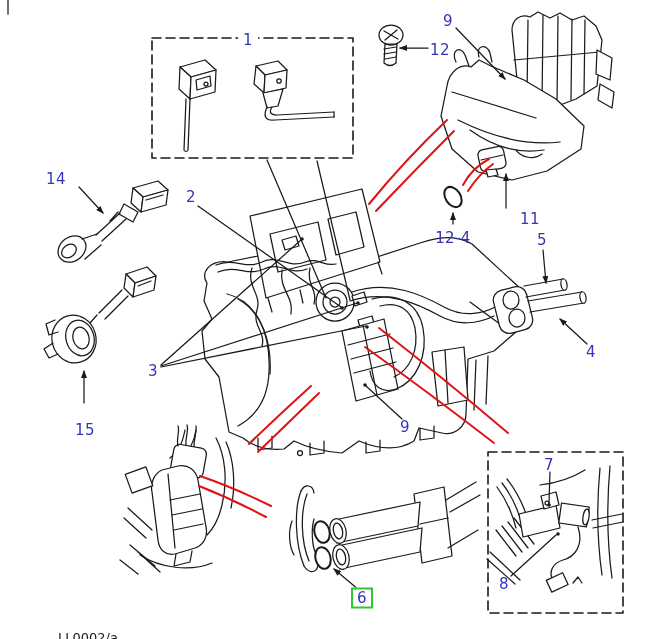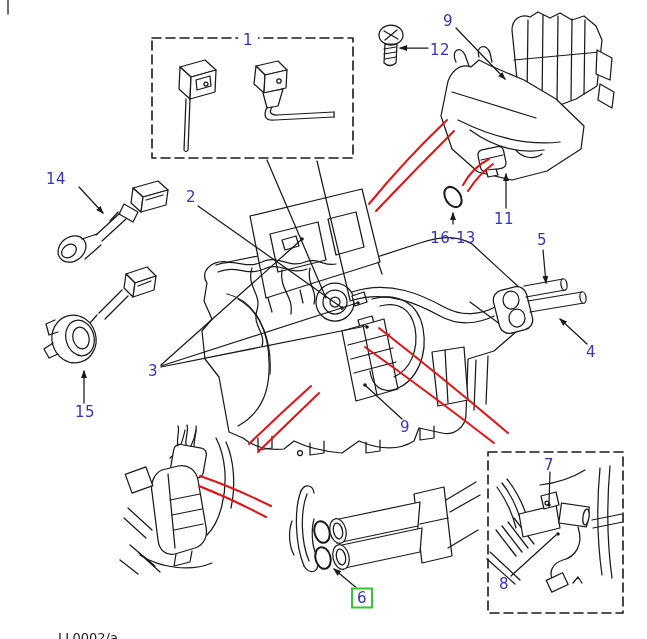--- a/index.html
+++ b/index.html
@@ -266,21 +266,21 @@
 <span class="callout on-dash" style="left:248px;top:40px">1</span>
 <span class="callout" style="left:191px;top:197px">2</span>
 <span class="callout" style="left:153px;top:371px">3</span>
 <span class="callout" style="left:591px;top:352px">4</span>
 <span class="callout" style="left:542px;top:240px">5</span>
 <span class="callout hl" style="left:362px;top:598px">6</span>
 <span class="callout" style="left:549px;top:465px">7</span>
 <span class="callout" style="left:504px;top:584px">8</span>
 <span class="callout" style="left:405px;top:427px">9</span>
 <span class="callout" style="left:448px;top:21px">9</span>
-<span class="callout" style="left:504px;top:219px">11</span>
-<span class="callout" style="left:453px;top:238px">16-13</span>
+<span class="callout" style="left:530px;top:219px">11</span>
+<span class="callout" style="left:453px;top:238px">12-4</span>
 <span class="callout" style="left:56px;top:179px">14</span>
-<span class="callout" style="left:85px;top:412px">15</span>
+<span class="callout" style="left:85px;top:430px">15</span>
 <span class="callout" style="left:440px;top:50px">12</span>
 
 <span class="ref-text">LL0002/a</span>
 
 </div>
 
 </body></html>

